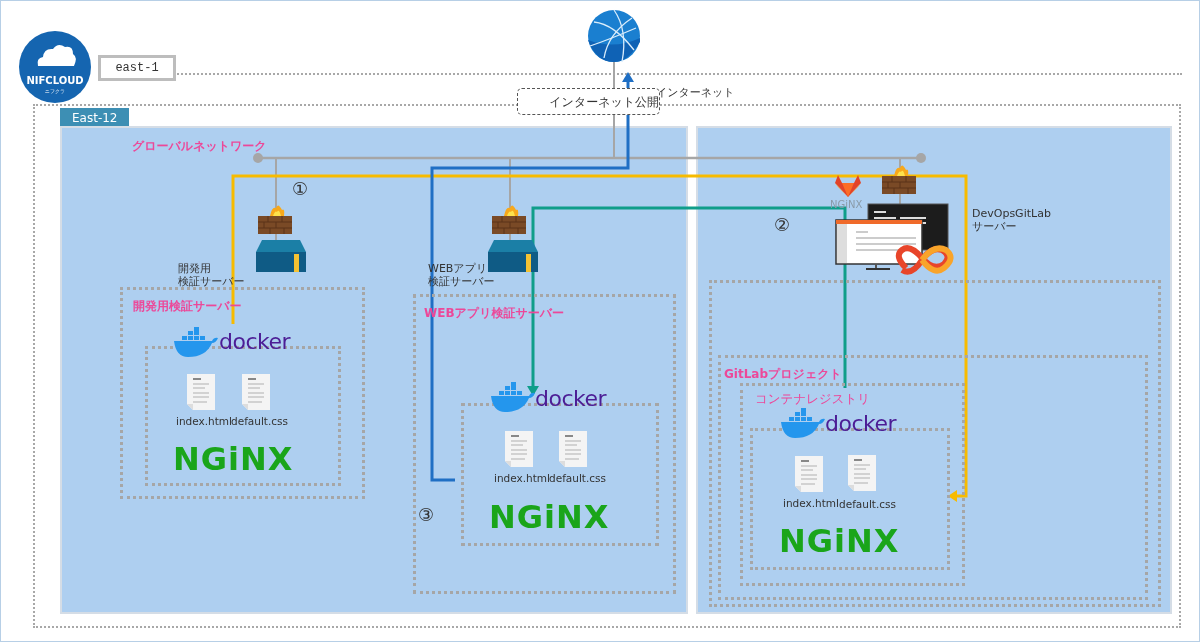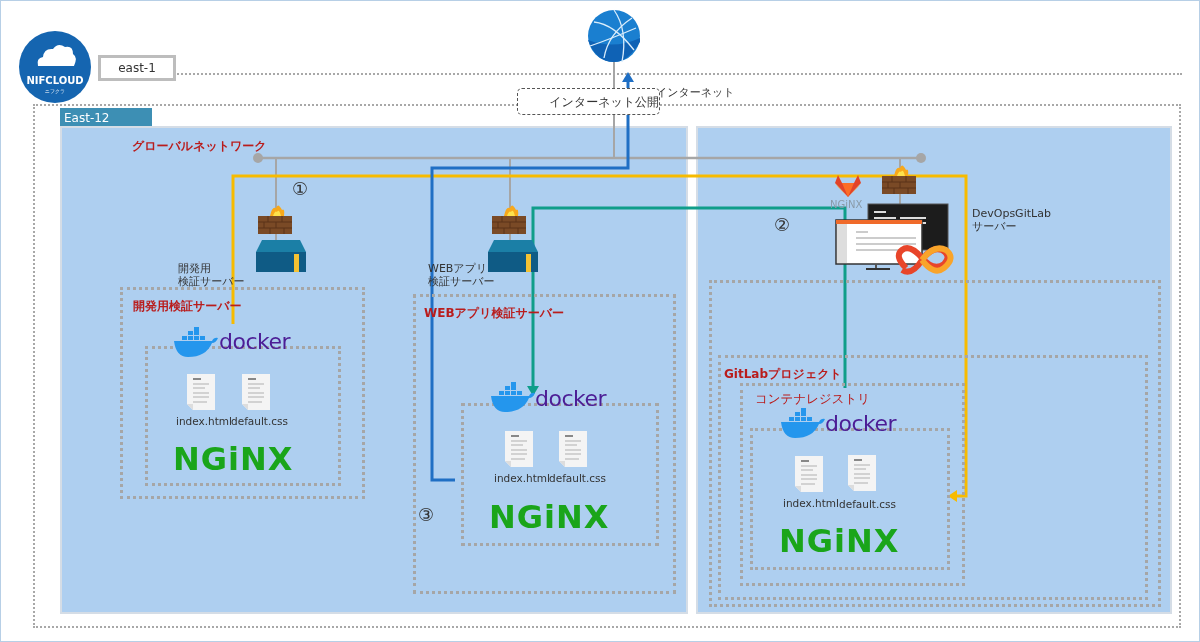--- a/index.html
+++ b/index.html
@@ -4,26 +4,26 @@
 <style>
   html, body { margin:0; padding:0; }
   body { width:1200px; height:642px; background:#ffffff; position:relative; overflow:hidden;
          font-family:"DejaVu Sans", sans-serif; color:#333; }
   .frame { position:absolute; left:0; top:0; width:1198px; height:640px; border:1px solid #b7cfe6; }
   .abs { position:absolute; }
   .region-outline { position:absolute; left:33px; top:104px; width:1148px; height:524px;
          border:2px dotted #a8a8a8; box-sizing:border-box; }
   .region-top-line { position:absolute; left:170px; top:73px; width:1012px; height:0; border-top:2px dotted #a8a8a8; }
   .east1 { position:absolute; left:98px; top:55px; width:72px; height:20px; border:3px solid #bdbdbd; background:#fff;
-           font-size:12px; text-align:center; line-height:20px; color:#333; box-sizing:content-box; }
-  .zone-tab { position:absolute; left:60px; top:108px; width:92px; height:20px; background:#3d8fb4; color:#fff;
-              font-size:12px; line-height:20px; padding-left:4px; box-sizing:border-box; }
+           font-size:12px; text-align:center; line-height:20px; color:#333; box-sizing:content-box;font-family:Liberation Mono, monospace; }
+  .zone-tab { position:absolute; left:60px; top:108px; width:69px; height:20px; background:#3d8fb4; color:#fff;
+              font-size:12px; line-height:20px; padding-left:12px; box-sizing:border-box; }
   .zone { position:absolute; background:#aecff0; border:2px solid #d5dde6; box-sizing:border-box; }
   .dotbox { position:absolute; border:3px dotted #a6a6a6; box-sizing:border-box; }
-  .label-b { position:absolute; font-size:12px; font-weight:bold; color:#b91c1c; white-space:nowrap; }
+  .label-b { position:absolute; font-size:12px; font-weight:bold; color:#ec4899; white-space:nowrap; }
   .label { position:absolute; font-size:11px; color:#333; white-space:nowrap; line-height:13px; }
   .circ { position:absolute; font-size:18px; color:#333; }
   .pub-box { position:absolute; left:517px; top:88px; width:143px; height:27px; border:1.5px dashed #555;
              border-radius:5px; background:#fff; font-size:12px; text-align:right; line-height:26px; box-sizing:border-box; }
   .nginx { position:absolute; font-size:32px; font-weight:bold; color:#1aa51a; letter-spacing:1px;
            font-family:"DejaVu Sans", sans-serif; }
   .docker-word { position:absolute; font-size:22px; color:#4c1d95; font-family:"DejaVu Sans", sans-serif; letter-spacing:-0.5px; }
   .file-label { position:absolute; font-size:10.5px; color:#333; white-space:nowrap; }
   svg { position:absolute; overflow:visible; }
 </style>

